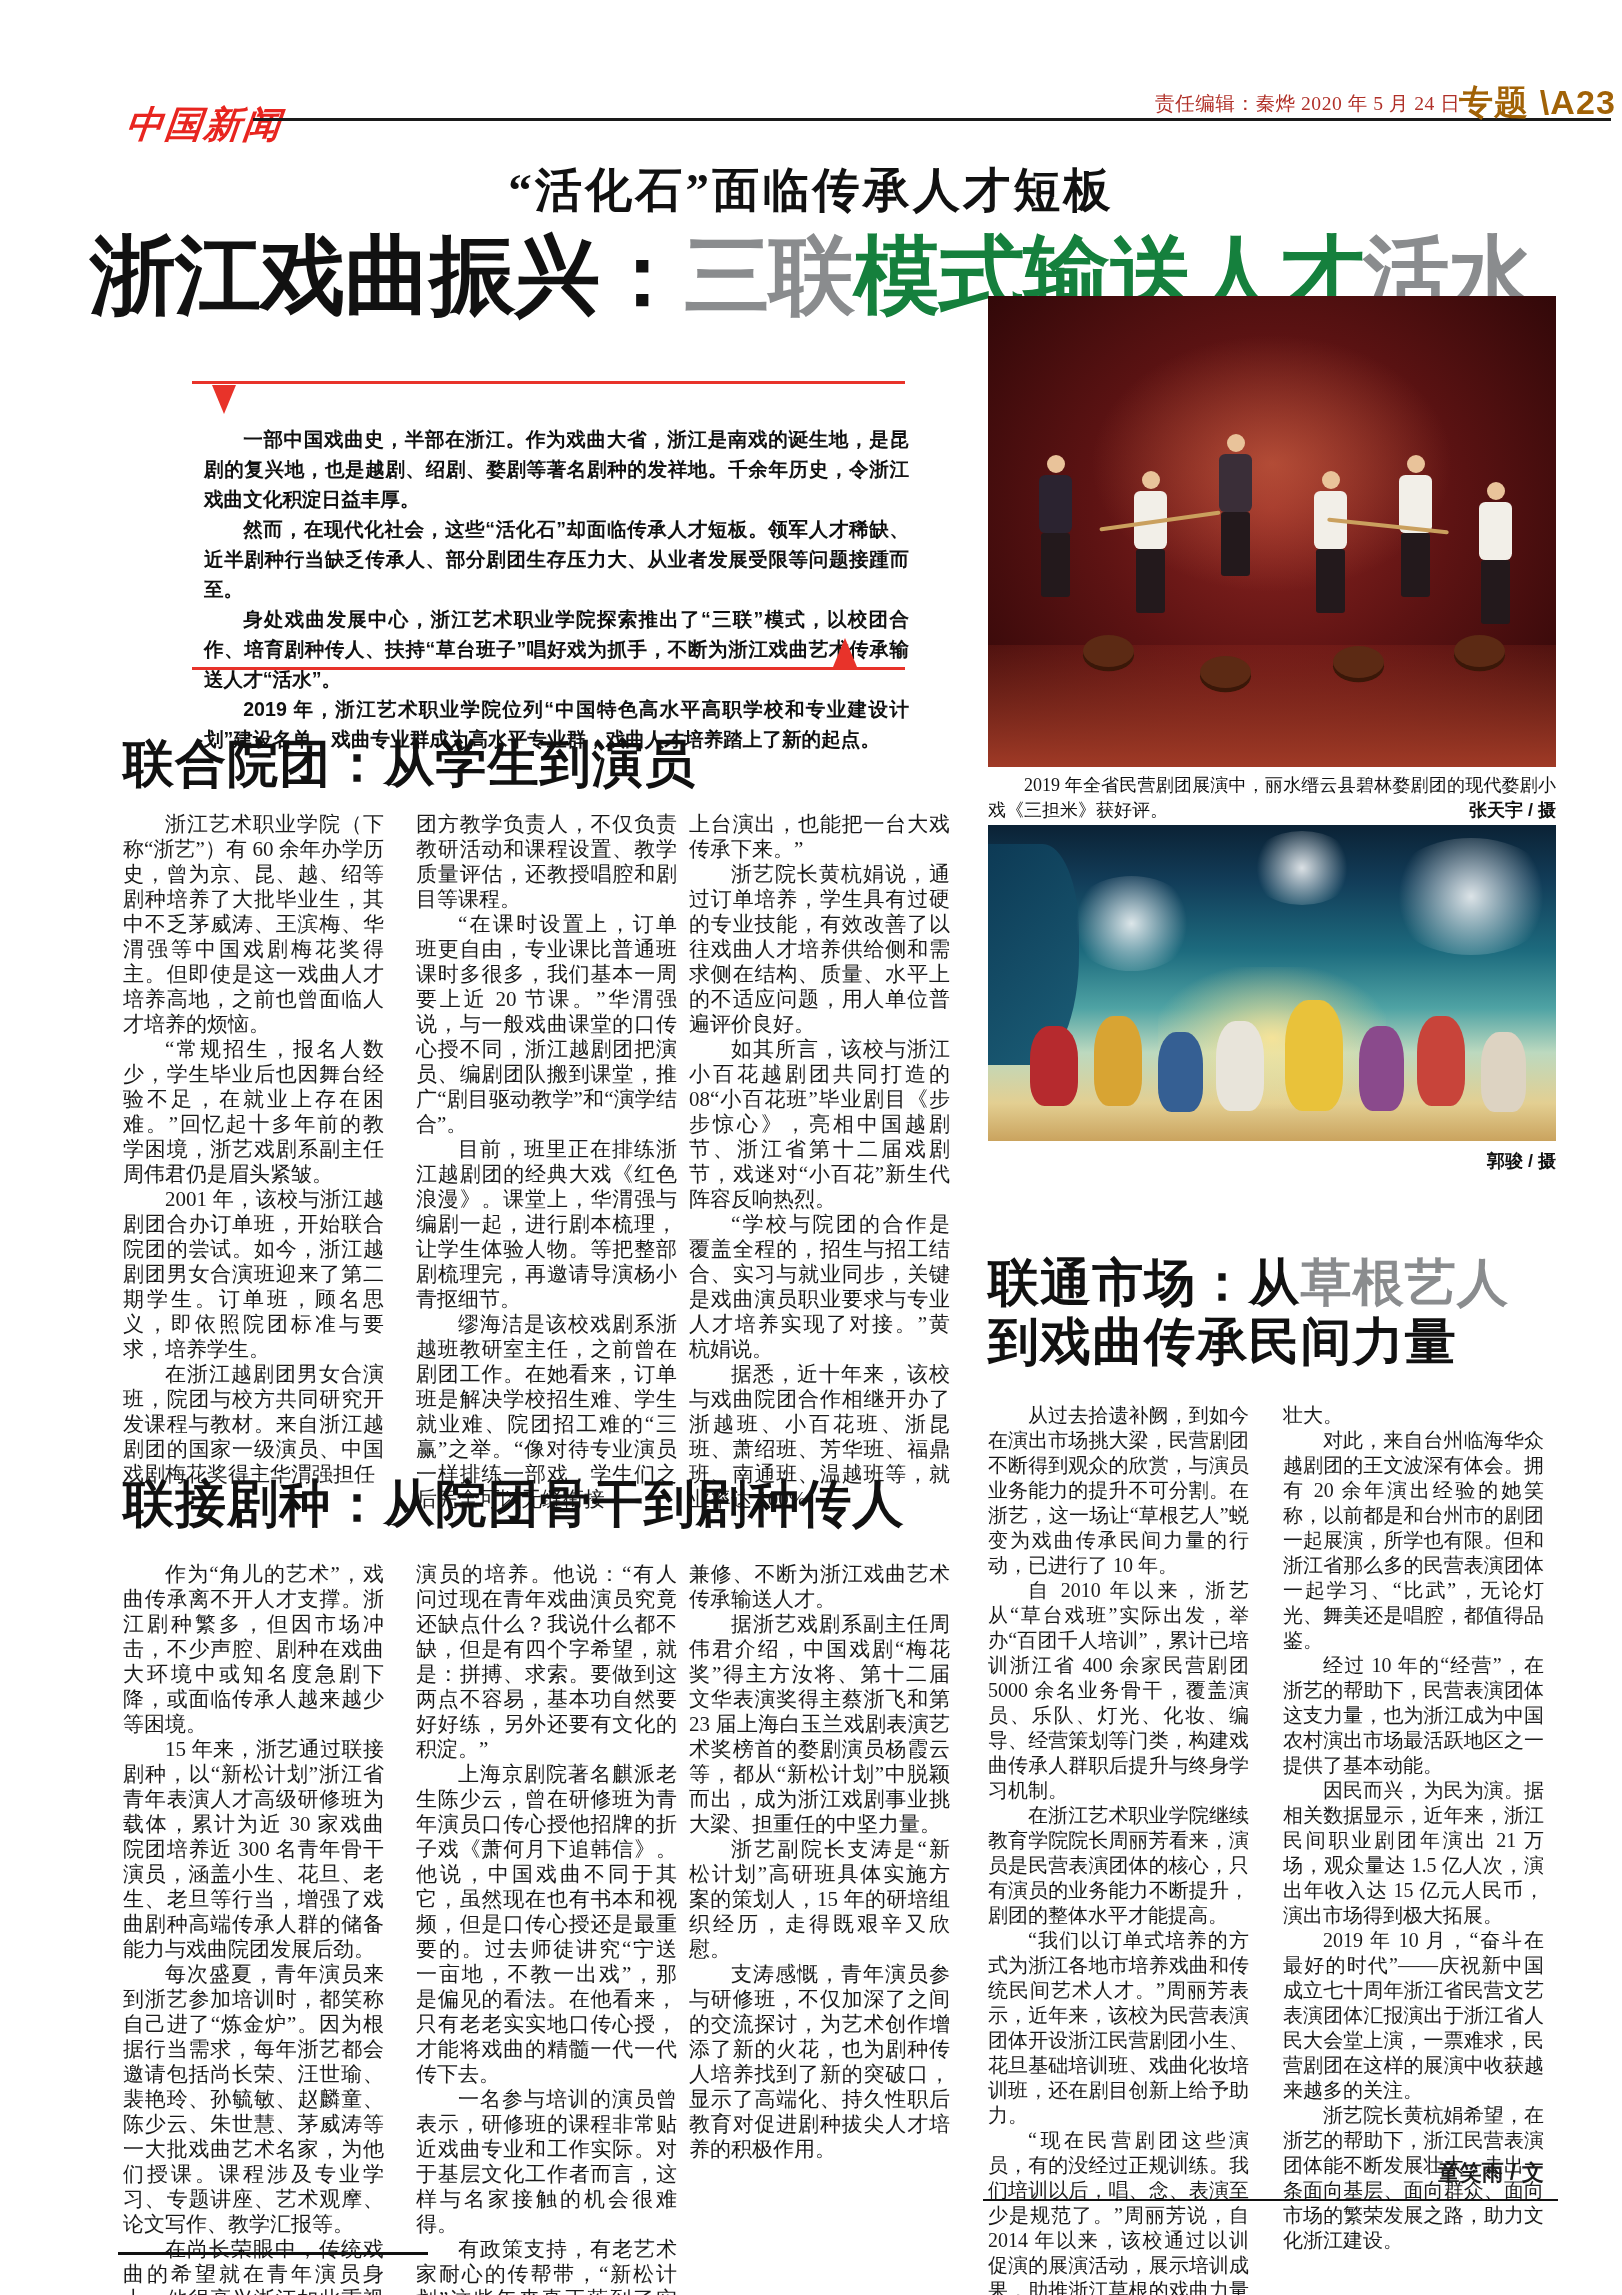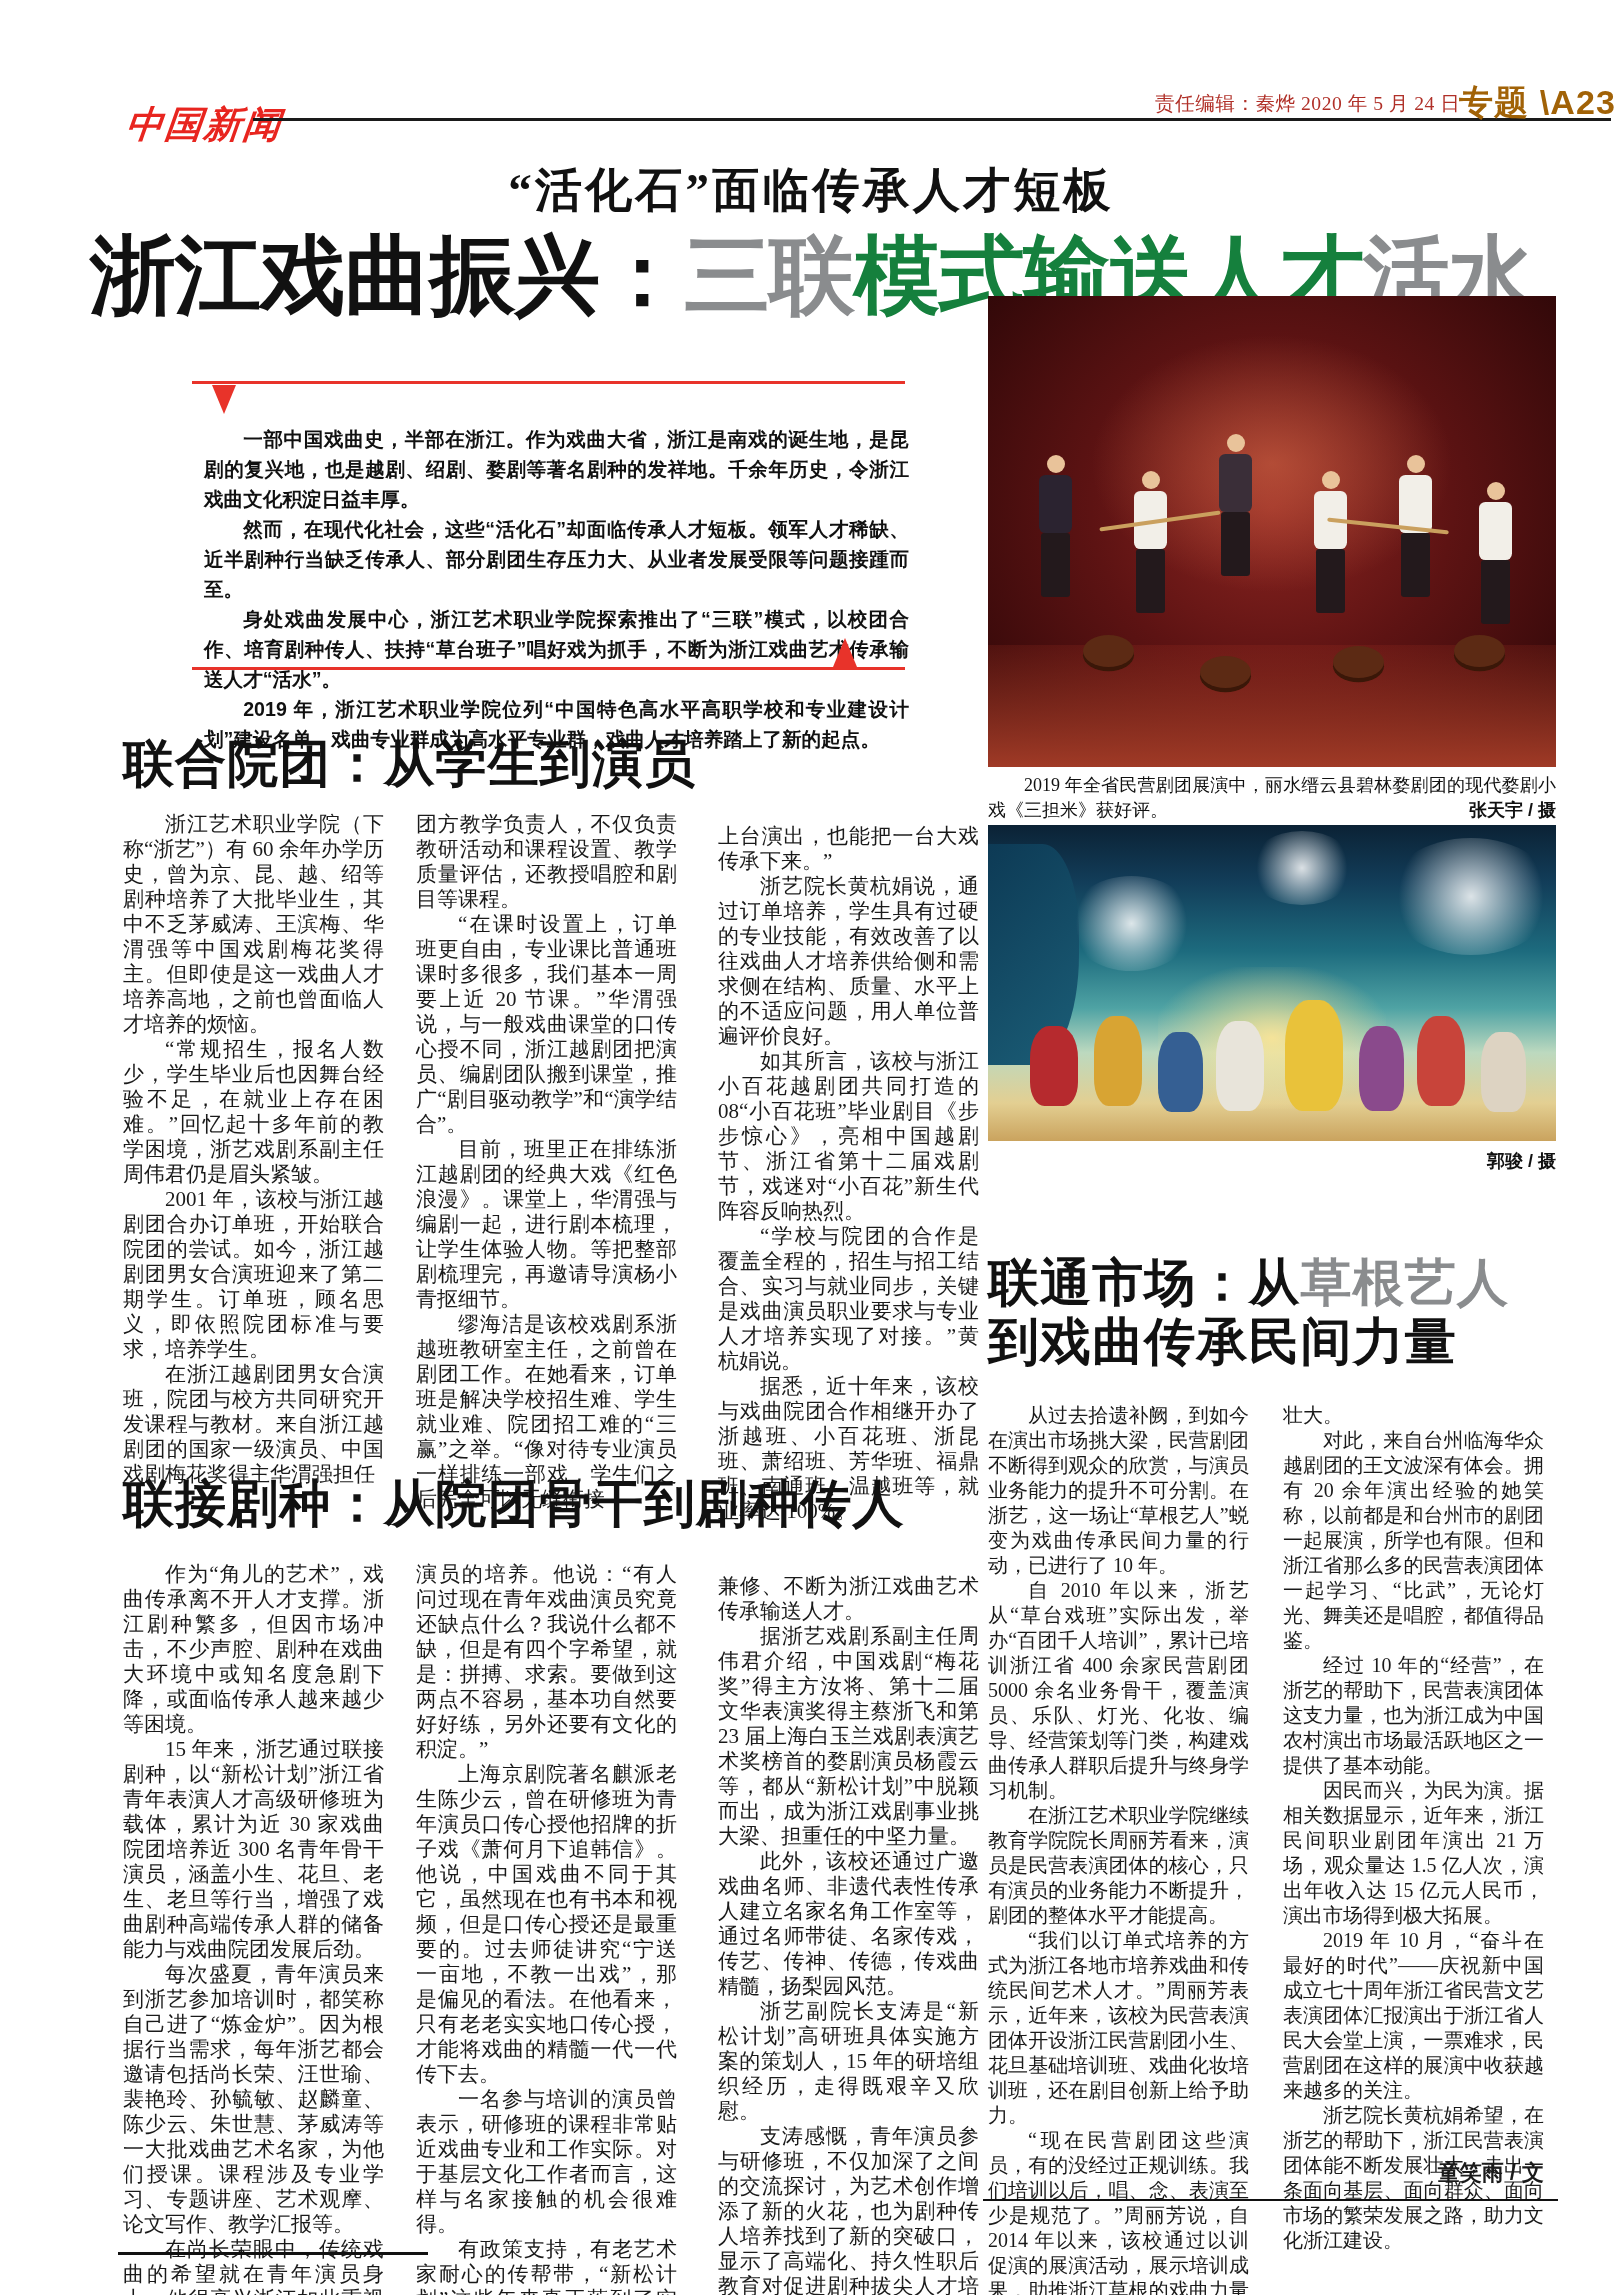--- a/index.html
+++ b/index.html
@@ -70,21 +70,21 @@
   .t2{left:123px;top:1475px;}
   .t3{left:988px;top:1254px;}
 
   
   .col{font-size:21px;line-height:25px;}
   .col p{margin:0;text-align:justify;}
   .col p.ind{text-indent:2em;}
   .c-s1{top:812px;width:261px;height:644px;}
   .c-s2{top:1562px;width:261px;height:708px;}
   .s3col{font-size:20px;line-height:25px;top:1403px;width:261px;height:779px;}
-  .x1{left:123px;} .x2{left:416px;} .x3{left:718px;margin-top:12px;}
+  .x1{left:123px;} .x2{left:416px;} .x3{left:689px;}
   .x4{left:988px;} .x5{left:1283px;}
 
   .byline{left:1283px;top:2158px;width:261px;text-align:right;font-size:22px;font-weight:700;
           font-family:"Liberation Sans","DejaVu Sans",sans-serif;}
   .rule-right{left:983px;top:2199px;width:575px;height:2.1px;background:#111;}
   .rule-left{left:118px;top:2252px;width:310px;height:2.7px;background:#111;}
 </style>
 </head>
 <body>
 
@@ -208,21 +208,20 @@
     </div>
   <div class="abs col c-s2 x2">
       <p class="cont">演员的培养。他说：“有人问过现在青年戏曲演员究竟还缺点什么？我说什么都不缺，但是有四个字希望，就是：拼搏、求索。要做到这两点不容易，基本功自然要好好练，另外还要有文化的积淀。”</p>
       <p class="ind">上海京剧院著名麒派老生陈少云，曾在研修班为青年演员口传心授他招牌的折子戏《萧何月下追韩信》。他说，中国戏曲不同于其它，虽然现在也有书本和视频，但是口传心授还是最重要的。过去师徒讲究“宁送一亩地，不教一出戏”，那是偏见的看法。在他看来，只有老老实实地口传心授，才能将戏曲的精髓一代一代传下去。</p>
       <p class="ind">一名参与培训的演员曾表示，研修班的课程非常贴近戏曲专业和工作实际。对于基层文化工作者而言，这样与名家接触的机会很难得。</p>
       <p class="ind">有政策支持，有老艺术家耐心的传帮带，“新松计划”这些年来真正落到了实处，也培养出了一批德艺双馨、内外</p>
     </div>
   <div class="abs col c-s2 x3">
       <p class="cont">兼修、不断为浙江戏曲艺术传承输送人才。</p>
       <p class="ind">据浙艺戏剧系副主任周伟君介绍，中国戏剧“梅花奖”得主方汝将、第十二届文华表演奖得主蔡浙飞和第 23 届上海白玉兰戏剧表演艺术奖榜首的婺剧演员杨霞云等，都从“新松计划”中脱颖而出，成为浙江戏剧事业挑大梁、担重任的中坚力量。</p>
-      <p class="ind">此外，该校还通过广邀戏曲名师、非遗代表性传承人建立名家名角工作室等，通过名师带徒、名家传戏，传艺、传神、传德，传戏曲精髓，扬梨园风范。</p>
       <p class="ind">浙艺副院长支涛是“新松计划”高研班具体实施方案的策划人，15 年的研培组织经历，走得既艰辛又欣慰。</p>
       <p class="ind">支涛感慨，青年演员参与研修班，不仅加深了之间的交流探讨，为艺术创作增添了新的火花，也为剧种传人培养找到了新的突破口，显示了高端化、持久性职后教育对促进剧种拔尖人才培养的积极作用。</p>
     </div>
 
   <div class="abs sec-title t3">
       <div><span style="color: rgb(17, 17, 17);">联通市场：从</span><span style="color: rgb(138, 140, 142);">草根艺人</span></div>
       <div><span style="color: rgb(17, 17, 17);">到戏曲传承民间力量</span></div>
     </div>
   <div class="abs col s3col x4">
       <p class="ind">从过去拾遗补阙，到如今在演出市场挑大梁，民营剧团不断得到观众的欣赏，与演员业务能力的提升不可分割。在浙艺，这一场让“草根艺人”蜕变为戏曲传承民间力量的行动，已进行了 10 年。</p>

